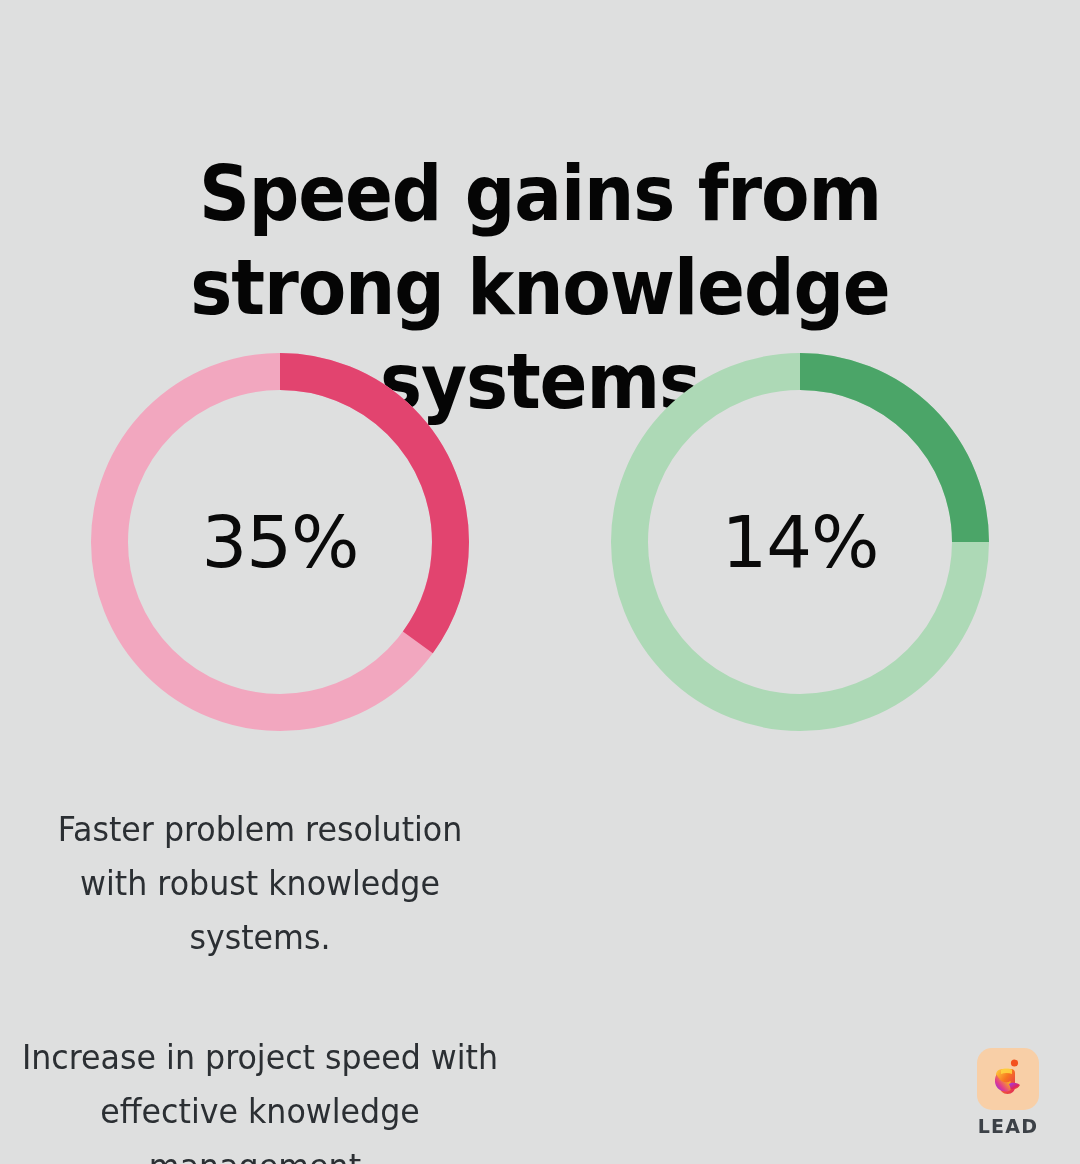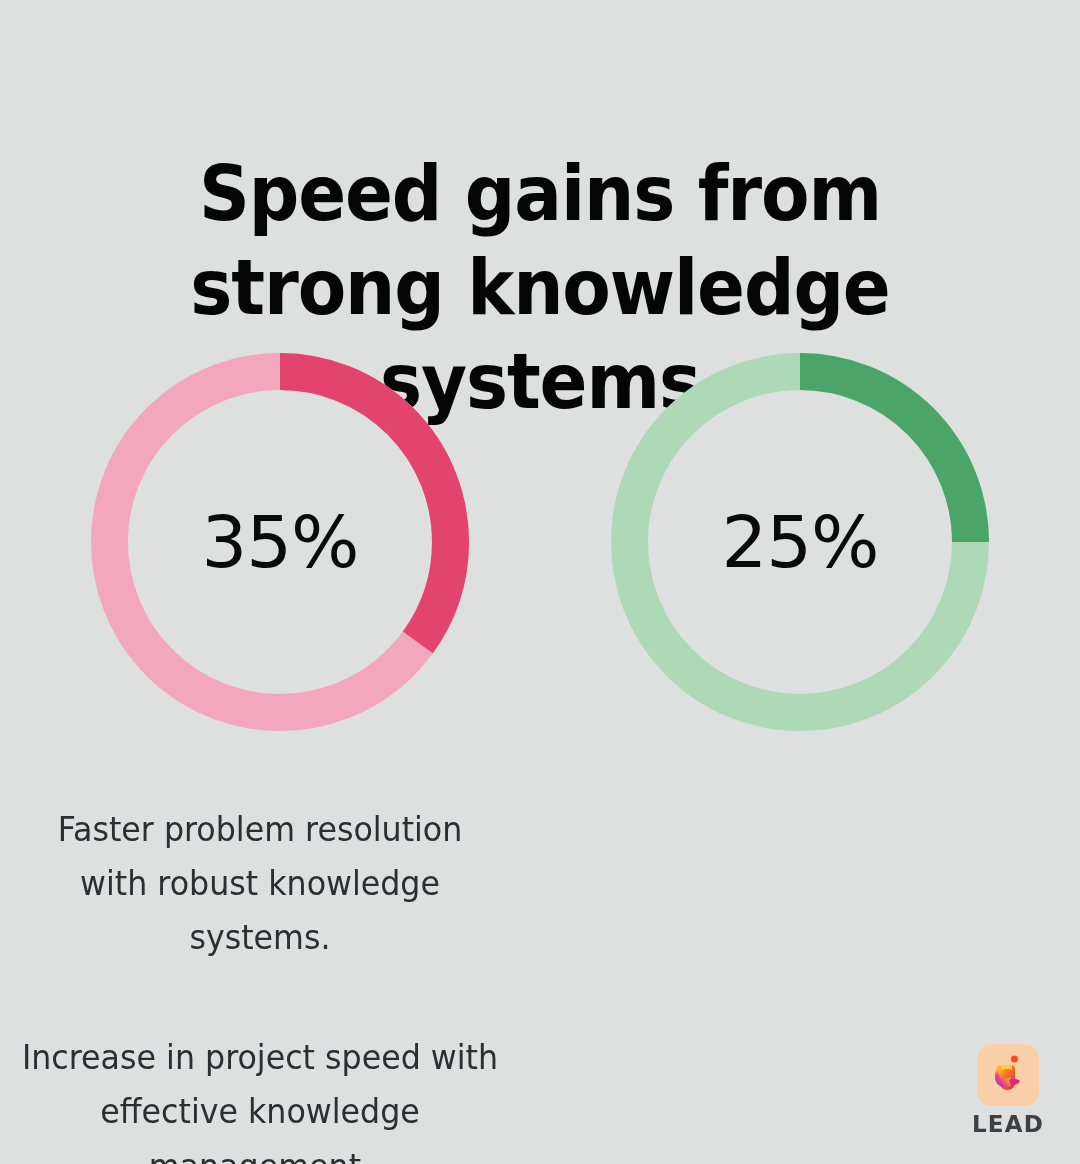--- a/index.html
+++ b/index.html
@@ -124,21 +124,21 @@
     border-radius: 15px;
     background: #f8cfa7;
     position: relative;
     overflow: hidden;
   }
   .logo-tile svg { display:block; width:62px; height:62px; }
   .logo-text {
     margin-top: 7px;
     font-family: "DejaVu Sans", "Liberation Sans", sans-serif;
     font-weight: 700;
-    font-size: 23px;
+    font-size: 19px;
     letter-spacing: 1.2px;
     color: #3c4147;
     line-height: 1;
   }
 </style>
 </head>
 <body>
 
 <div id="canvas">
 
@@ -155,21 +155,21 @@
         <div class="donut-value">35%</div>
       </div>
     </div>
 
     <div class="donut-wrap">
       <div class="donut">
         <svg viewBox="0 0 380 380" aria-hidden="true">
           <circle cx="190" cy="190" r="170.5" fill="none" stroke="#add9b6" stroke-width="37"></circle>
           <circle cx="190" cy="190" r="170.5" fill="none" stroke="#4ba568" stroke-width="37" stroke-dasharray="267.82 803.46" stroke-dashoffset="0"></circle>
         </svg>
-        <div class="donut-value">25%</div>
+        <div class="donut-value">14%</div>
       </div>
     </div>
 
   </div>
 
   <div class="captions-row">
     <p class="caption">Faster problem resolution with robust knowledge systems.</p>
     <p class="caption">Increase in project speed with effective knowledge management.</p>
   </div>
 

